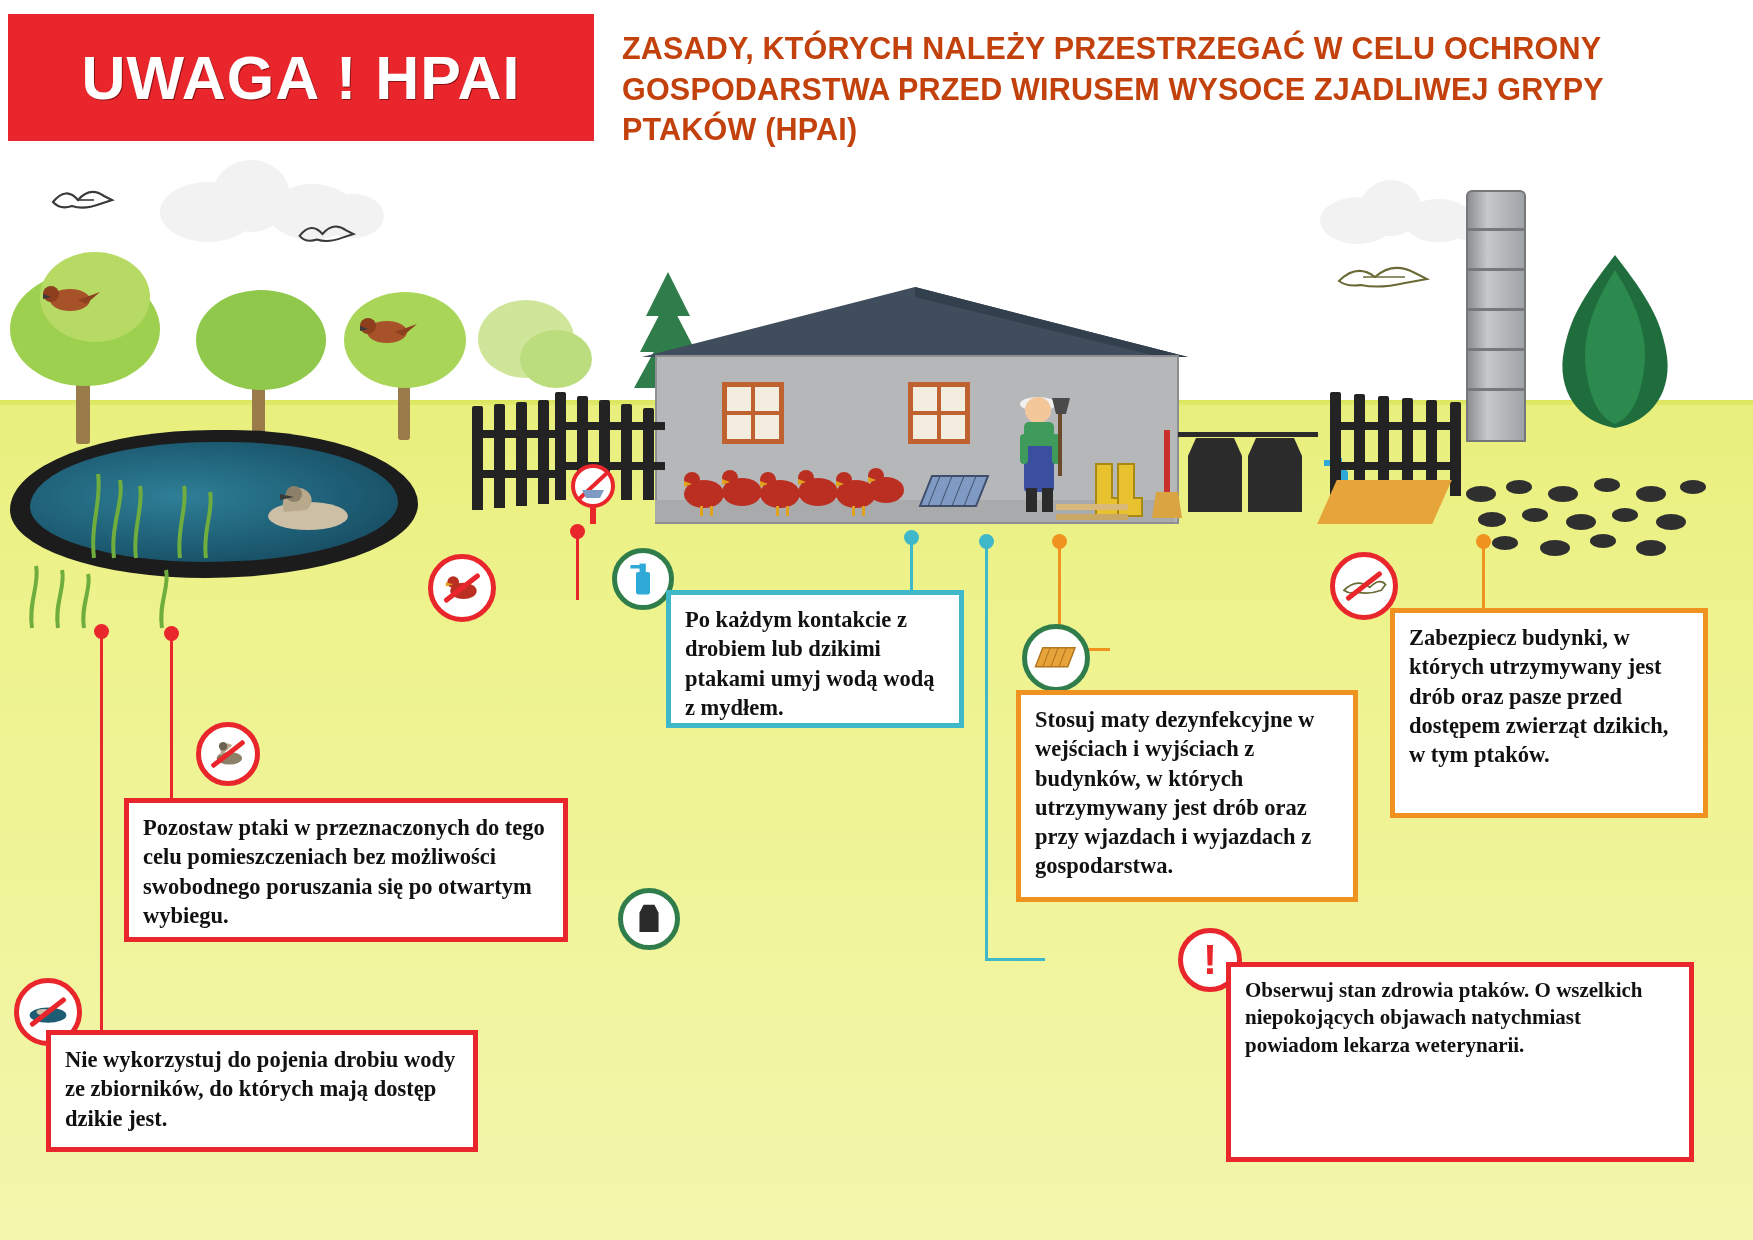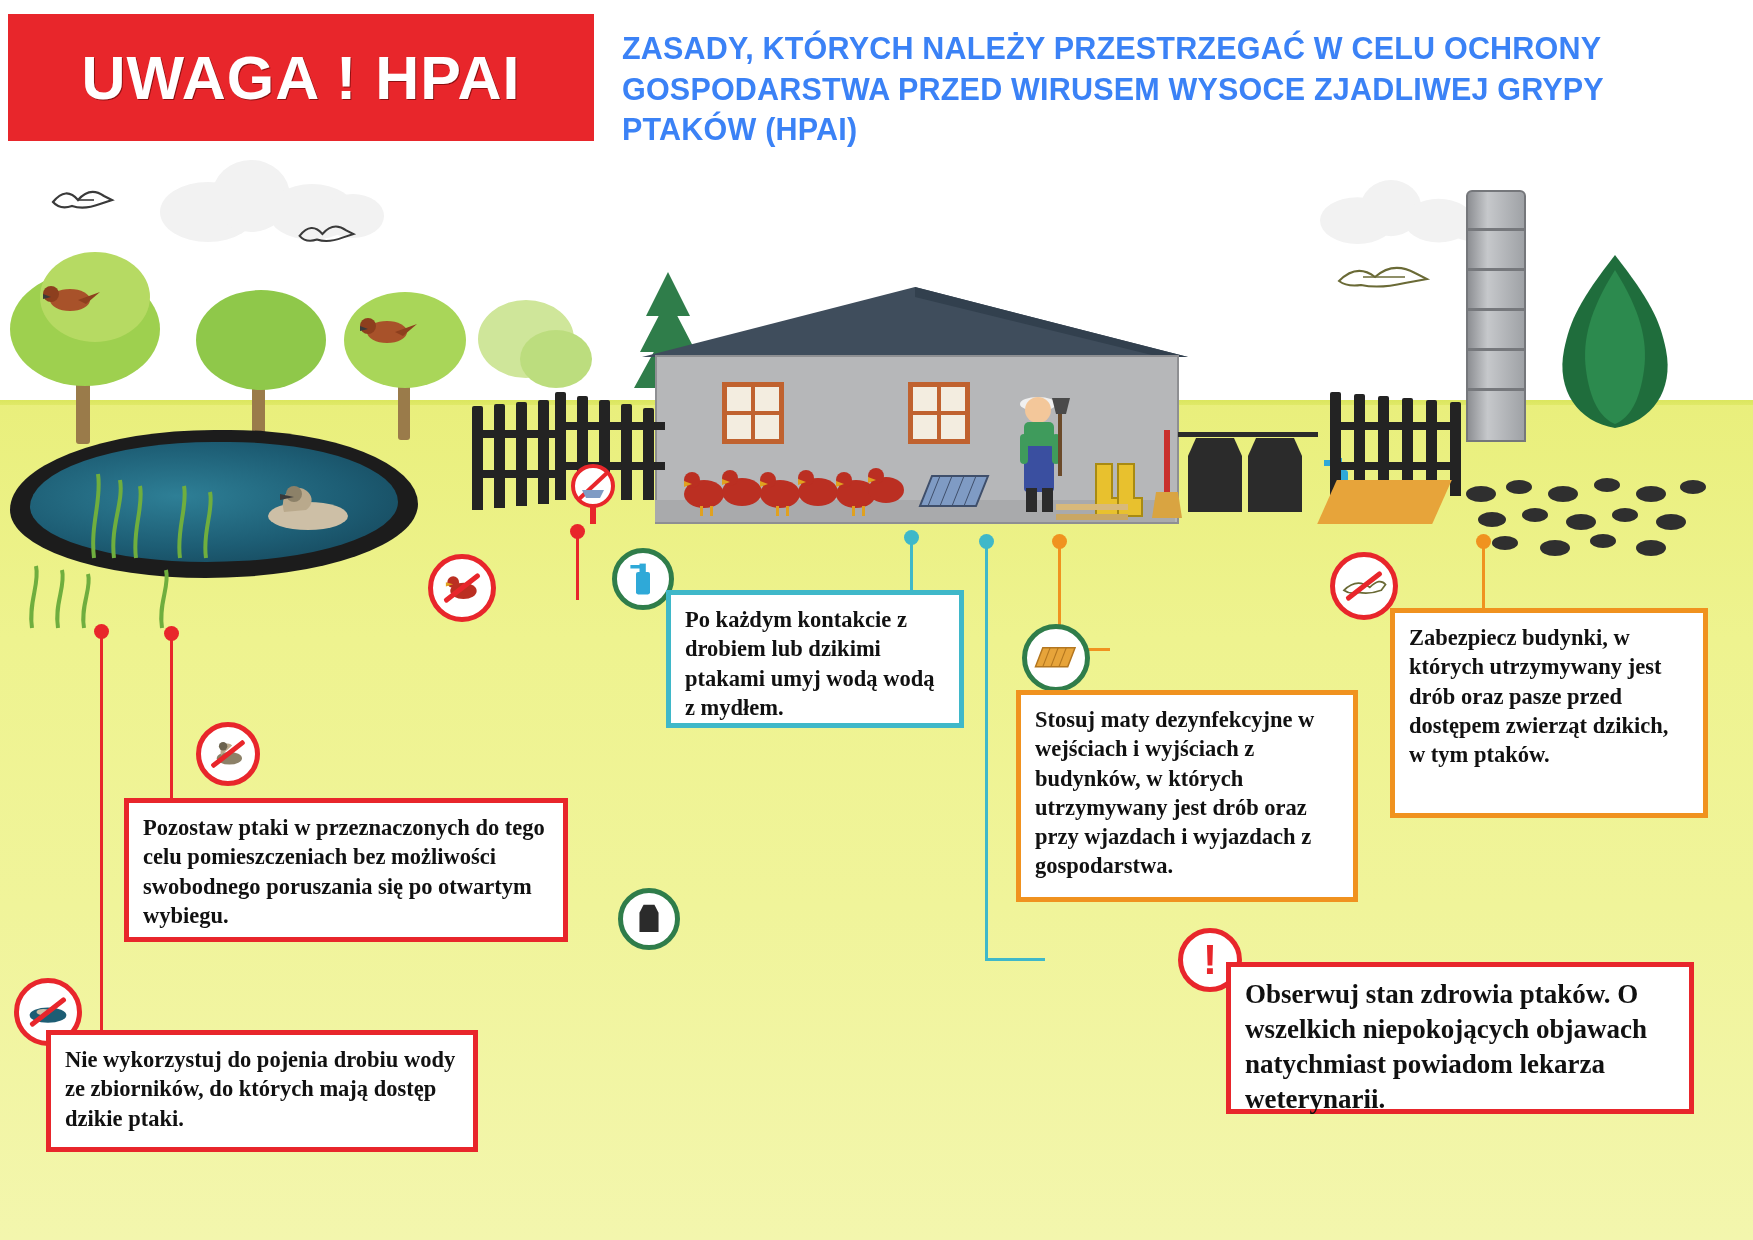--- a/index.html
+++ b/index.html
@@ -15,21 +15,21 @@
     position:absolute;left:8px;top:14px;width:586px;height:127px;
     background:#e8262b;display:flex;align-items:center;justify-content:center;
   }
   .hdr-banner span{
     color:#ffffff;font-weight:bold;font-size:61px;letter-spacing:1px;
     font-family:"Liberation Sans", sans-serif;
     text-shadow:1px 1px 0 #8d1012;
   }
   .hdr-title{
     position:absolute;left:622px;top:28px;width:1090px;
-    font-weight:bold;font-size:30.5px;line-height:1.33;color:#3b82f6;
+    font-weight:bold;font-size:30.5px;line-height:1.33;color:#c2410c;
     letter-spacing:.2px;
   }
 
   
   .sky{
     position:absolute;left:0;top:152px;width:1753px;height:258px;
     background:#ffffff;
   }
   .ground{
     position:absolute;left:0;top:405px;width:1753px;height:835px;
@@ -464,33 +464,33 @@
   <div class="badge b-red" style="left:1178px;top:928px;width:64px;height:64px;">
     <span class="bang">!</span>
   </div>
 
 
   <div class="callout c-red" style="left:124px;top:798px;width:444px;height:144px;font-size:22.5px;">
     <span class="txt">Pozostaw ptaki w przeznaczonych do tego celu pomieszczeniach bez możliwości swobodnego poruszania się po otwartym wybiegu.</span>
   </div>
 
   <div class="callout c-red" style="left:46px;top:1030px;width:432px;height:122px;font-size:22.5px;">
-    <span class="txt">Nie wykorzystuj do pojenia drobiu wody ze zbiorników, do których mają dostęp dzikie ptaki.</span>
+    <span class="txt">Nie wykorzystuj do pojenia drobiu wody ze zbiorników, do których mają dostęp dzikie jest.</span>
   </div>
 
   <div class="callout c-cyan" style="left:666px;top:590px;width:298px;height:138px;font-size:22.5px;">
     <span class="txt">Po każdym kontakcie z drobiem lub dzikimi ptakami umyj wodą wodą z mydłem.</span>
   </div>
 
 
   <div class="callout c-orange" style="left:1016px;top:690px;width:342px;height:212px;font-size:22.5px;">
     <span class="txt">Stosuj maty dezynfekcyjne w wejściach i wyjściach z budynków, w których utrzymywany jest drób oraz przy wjazdach i wyjazdach z gospodarstwa.</span>
   </div>
 
   <div class="callout c-orange" style="left:1390px;top:608px;width:318px;height:210px;font-size:22.5px;">
     <span class="txt">Zabezpiecz budynki, w których utrzymywany jest drób oraz pasze przed dostępem zwierząt dzikich, w tym ptaków.</span>
   </div>
 
-  <div class="callout c-red" style="left:1226px;top:962px;width:468px;height:152px;font-size:27px;">
+  <div class="callout c-red" style="left:1226px;top:962px;width:468px;height:200px;font-size:21px;">
     <span class="txt">Obserwuj stan zdrowia ptaków. O wszelkich niepokojących objawach natychmiast powiadom lekarza weterynarii.</span>
   </div>
 
 </div>
 
 </body></html>

